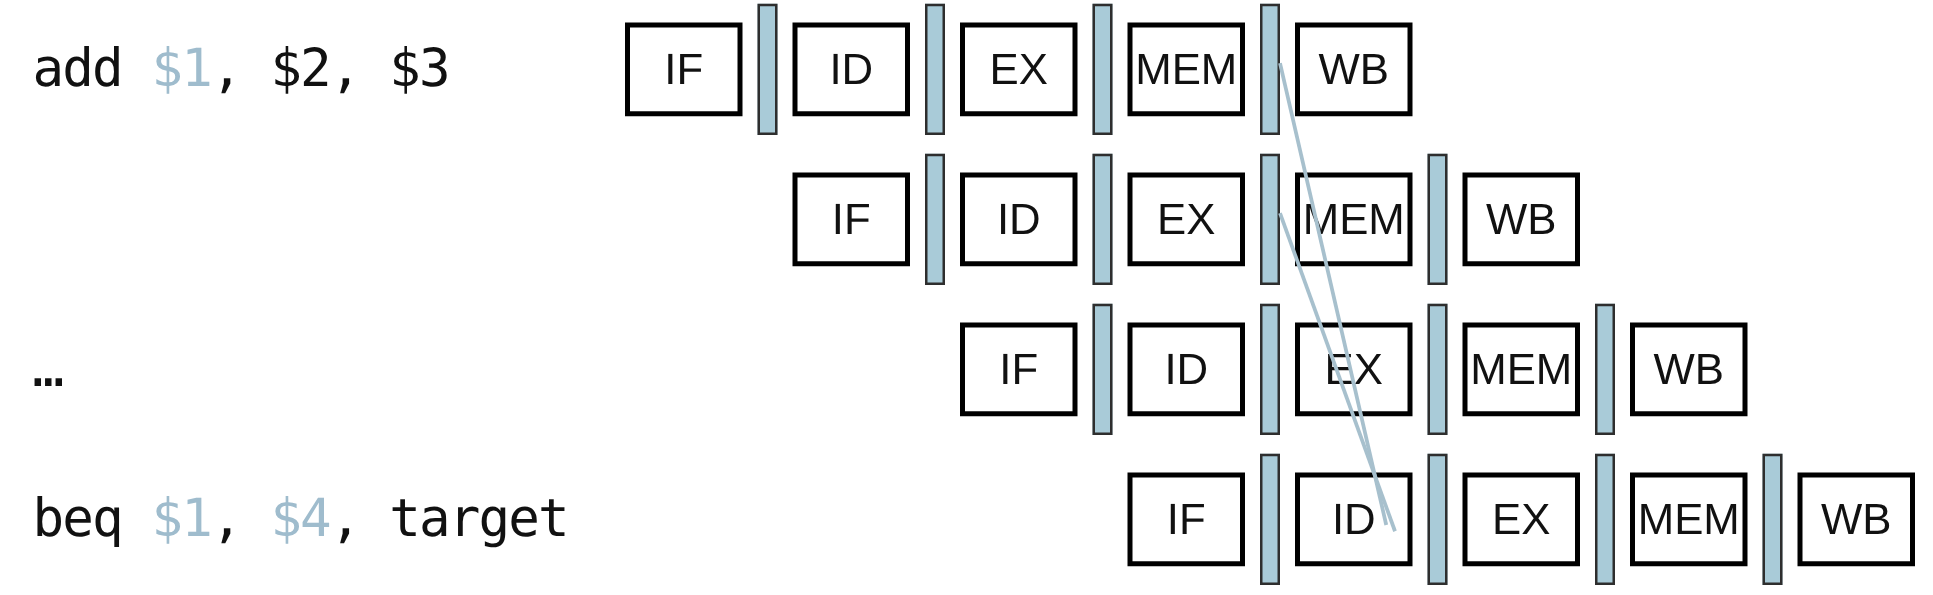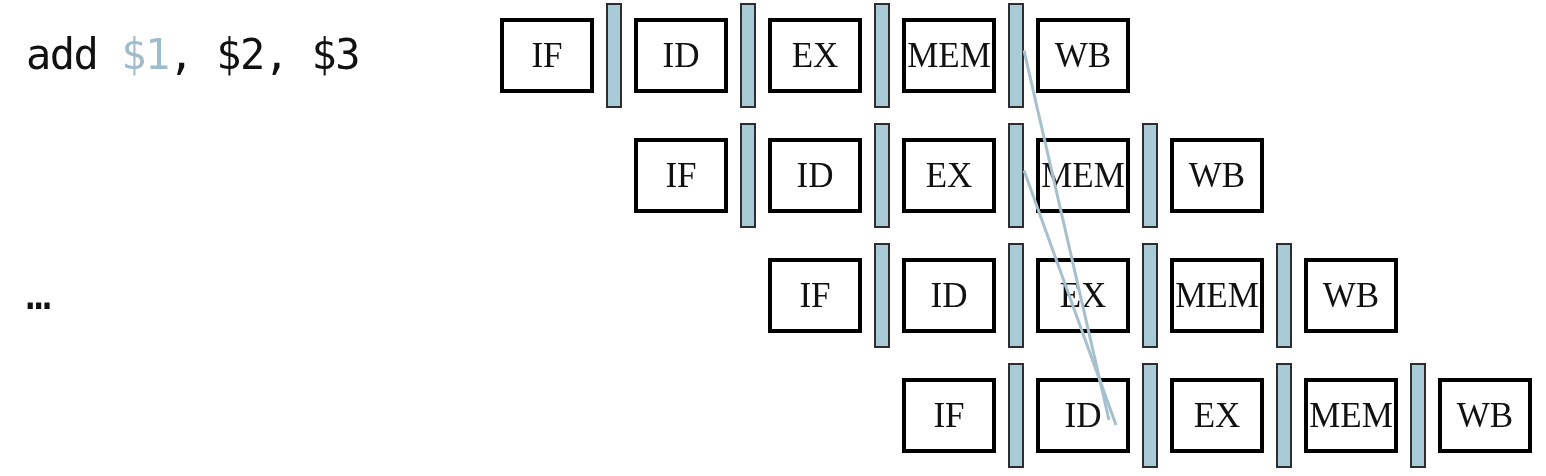--- a/index.html
+++ b/index.html
@@ -29,21 +29,21 @@
     height: 75px;
     box-sizing: border-box;
     border: 4px solid var(--boxborder, #000000);
     background: #ffffff;
     display: flex;
     align-items: center;
     justify-content: center;
     z-index: 2;
   }
   .stage-label {
-    font-family: Liberation Serif, serif;
+    font-family: Liberation Sans, sans-serif;
     font-size: 35px;
     line-height: 1;
     color: var(--txt, #111111);
   }
   .pipe-bar {
     position: absolute;
     width: 16px;
     height: 105px;
     box-sizing: border-box;
     background: var(--barfill, #a9cbd8);
@@ -117,20 +117,21 @@
       <span class="stage-label">EX</span>
     </div>
     <div class="pipe-bar" style="left: 1142px; top: 243px;"></div>
     <div class="stage-box" style="left: 1170px; top: 258px;">
       <span class="stage-label">MEM</span>
     </div>
     <div class="pipe-bar" style="left: 1276px; top: 243px;"></div>
     <div class="stage-box" style="left: 1304px; top: 258px;">
       <span class="stage-label">WB</span>
     </div>
+    <div class="instr" style="left: 26px; top: 415.5px;"><span class="tok">beq </span><span class="tok hl">$1</span><span class="tok">, </span><span class="tok hl">$4</span><span class="tok">, </span><span class="tok">target</span></div>
     <div class="stage-box" style="left: 902px; top: 378px;">
       <span class="stage-label">IF</span>
     </div>
     <div class="pipe-bar" style="left: 1008px; top: 363px;"></div>
     <div class="stage-box" style="left: 1036px; top: 378px;">
       <span class="stage-label">ID</span>
     </div>
     <div class="pipe-bar" style="left: 1142px; top: 363px;"></div>
     <div class="stage-box" style="left: 1170px; top: 378px;">
       <span class="stage-label">EX</span>

